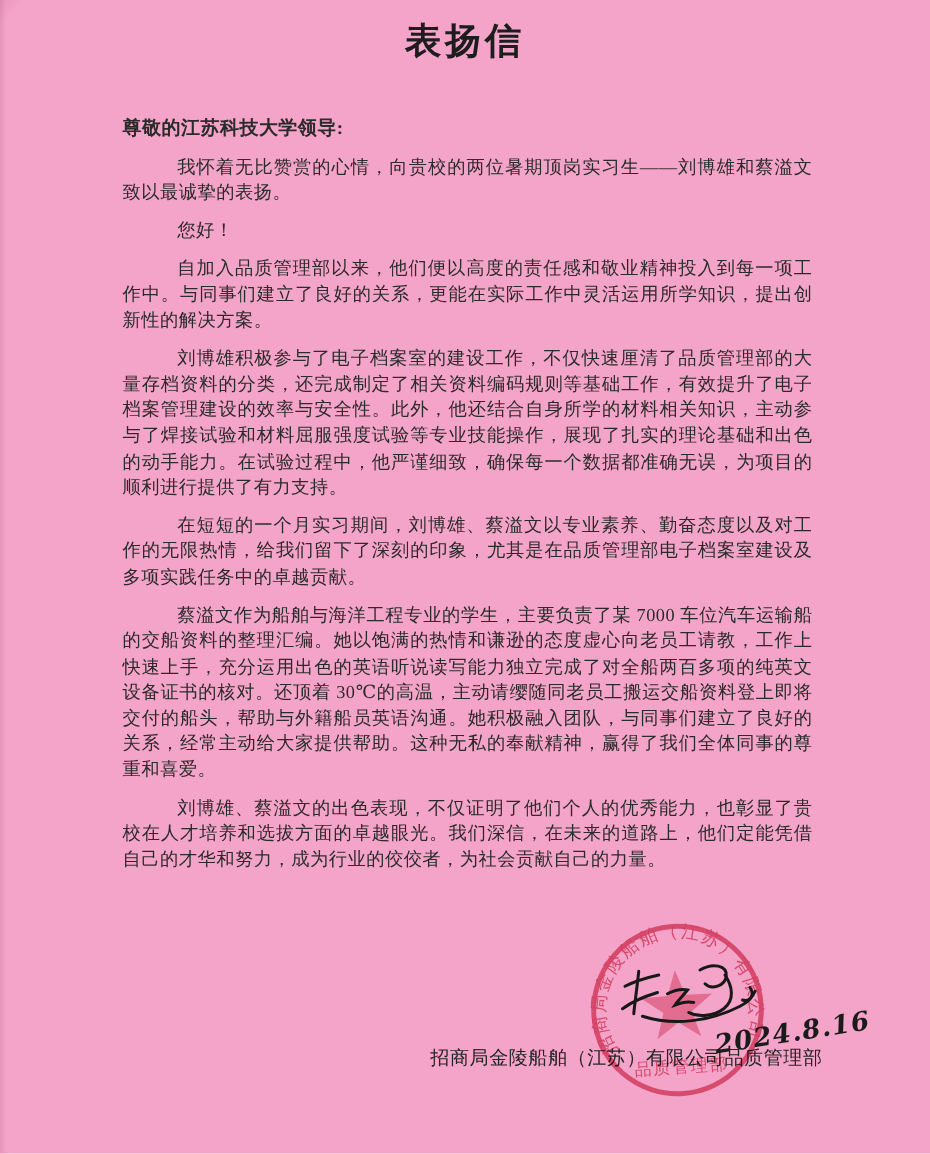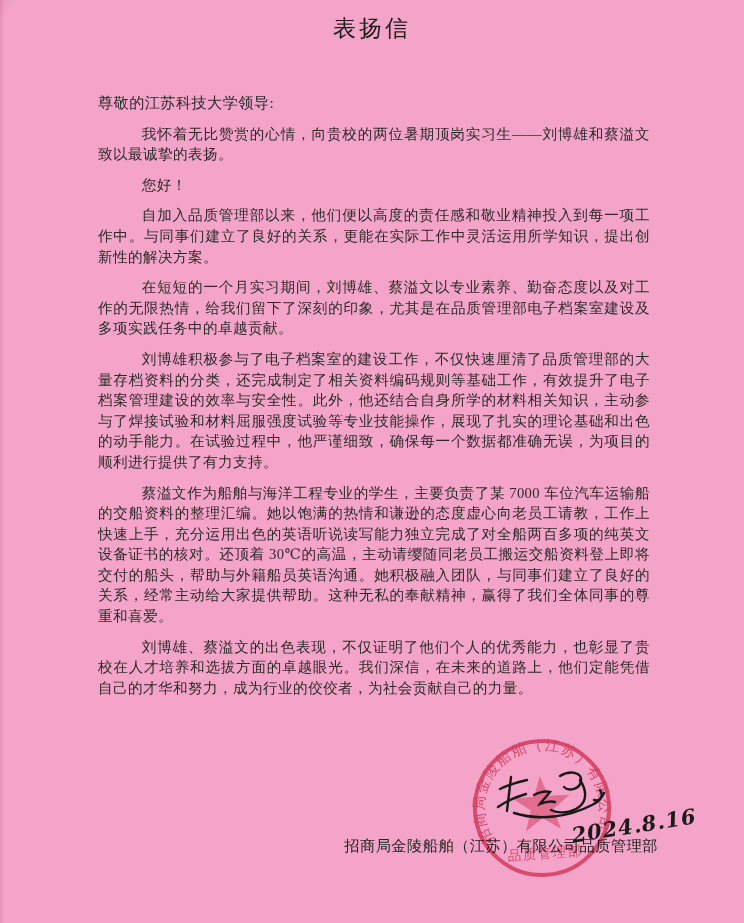--- a/index.html
+++ b/index.html
@@ -19,37 +19,37 @@
     background:var(--paper);
     background-image:linear-gradient(135deg, rgba(150,50,100,0.10) 0px, rgba(150,50,100,0) 14px),
                      linear-gradient(90deg, rgba(120,30,80,0.12) 0px, rgba(120,30,80,0) 5px);
     color:var(--ink);
     overflow:hidden;
   }
   .title{
     margin:0;
     padding-top:13px;
     text-align:center;
-    font-size:23px;
-    font-weight:normal;
+    font-size:29px;
+    font-weight:bold;
     letter-spacing:3px;
     color:#1d1d1d;
   }
   .content{
     position:absolute;
     left:98px; top:83px;
     width:552px;
     font-size:14.6px;
     line-height:20.6px;
     text-align:justify;
     letter-spacing:0.4px;
   }
   .salutation{margin:0;font-size:15.2px;}
   .content p{margin:10px 0 0 0;text-indent:3em;}
-  .content p.no-indent{text-indent:0;}
+  .content p.no-indent{text-indent:0;font-weight:bold;}
   .closing-cizhi{margin-top:12px;}
   .closing-jingli{margin-top:1px;text-indent:0;}
   .company-line{
     position:absolute;
     top:836px; right:86px;
     font-size:15.2px;
     letter-spacing:0.5px;
     color:#242424;
     z-index:1;
   }
@@ -87,22 +87,22 @@
 
 <div class="page">
 
   <h1 class="title">表扬信</h1>
 
   <div class="content">
     <p class="salutation no-indent">尊敬的江苏科技大学领导:</p>
     <p>我怀着无比赞赏的心情，向贵校的两位暑期顶岗实习生——刘博雄和蔡溢文致以最诚挚的表扬。</p>
     <p>您好！</p>
     <p>自加入品质管理部以来，他们便以高度的责任感和敬业精神投入到每一项工作中。与同事们建立了良好的关系，更能在实际工作中灵活运用所学知识，提出创新性的解决方案。</p>
+    <p>刘博雄积极参与了电子档案室的建设工作，不仅快速厘清了品质管理部的大量存档资料的分类，还完成制定了相关资料编码规则等基础工作，有效提升了电子档案管理建设的效率与安全性。此外，他还结合自身所学的材料相关知识，主动参与了焊接试验和材料屈服强度试验等专业技能操作，展现了扎实的理论基础和出色的动手能力。在试验过程中，他严谨细致，确保每一个数据都准确无误，为项目的顺利进行提供了有力支持。</p>
     <p>在短短的一个月实习期间，刘博雄、蔡溢文以专业素养、勤奋态度以及对工作的无限热情，给我们留下了深刻的印象，尤其是在品质管理部电子档案室建设及多项实践任务中的卓越贡献。</p>
-    <p>刘博雄积极参与了电子档案室的建设工作，不仅快速厘清了品质管理部的大量存档资料的分类，还完成制定了相关资料编码规则等基础工作，有效提升了电子档案管理建设的效率与安全性。此外，他还结合自身所学的材料相关知识，主动参与了焊接试验和材料屈服强度试验等专业技能操作，展现了扎实的理论基础和出色的动手能力。在试验过程中，他严谨细致，确保每一个数据都准确无误，为项目的顺利进行提供了有力支持。</p>
     <p>蔡溢文作为船舶与海洋工程专业的学生，主要负责了某 7000 车位汽车运输船的交船资料的整理汇编。她以饱满的热情和谦逊的态度虚心向老员工请教，工作上快速上手，充分运用出色的英语听说读写能力独立完成了对全船两百多项的纯英文设备证书的核对。还顶着 30℃的高温，主动请缨随同老员工搬运交船资料登上即将交付的船头，帮助与外籍船员英语沟通。她积极融入团队，与同事们建立了良好的关系，经常主动给大家提供帮助。这种无私的奉献精神，赢得了我们全体同事的尊重和喜爱。</p>
     <p>刘博雄、蔡溢文的出色表现，不仅证明了他们个人的优秀能力，也彰显了贵校在人才培养和选拔方面的卓越眼光。我们深信，在未来的道路上，他们定能凭借自己的才华和努力，成为行业的佼佼者，为社会贡献自己的力量。</p>
   </div>
 
   <svg class="stamp" viewBox="0 0 150 150" xmlns="http://www.w3.org/2000/svg">
     <defs>
       <path id="ring-arc" d="M 24.8,104 A 58,58 0 1 1 125.2,104" fill="none"></path>
     </defs>
     <circle cx="75" cy="75" r="67" fill="none" stroke="var(--stamp-red)" stroke-width="4" opacity="0.9"></circle>
     <polygon points="75,43 82.1,63.3 103.5,63.7 86.4,76.7 92.6,97.3 75,85 57.4,97.3 63.6,76.7 46.5,63.7 67.9,63.3" fill="var(--stamp-red)" fill-opacity="0.55"></polygon>

